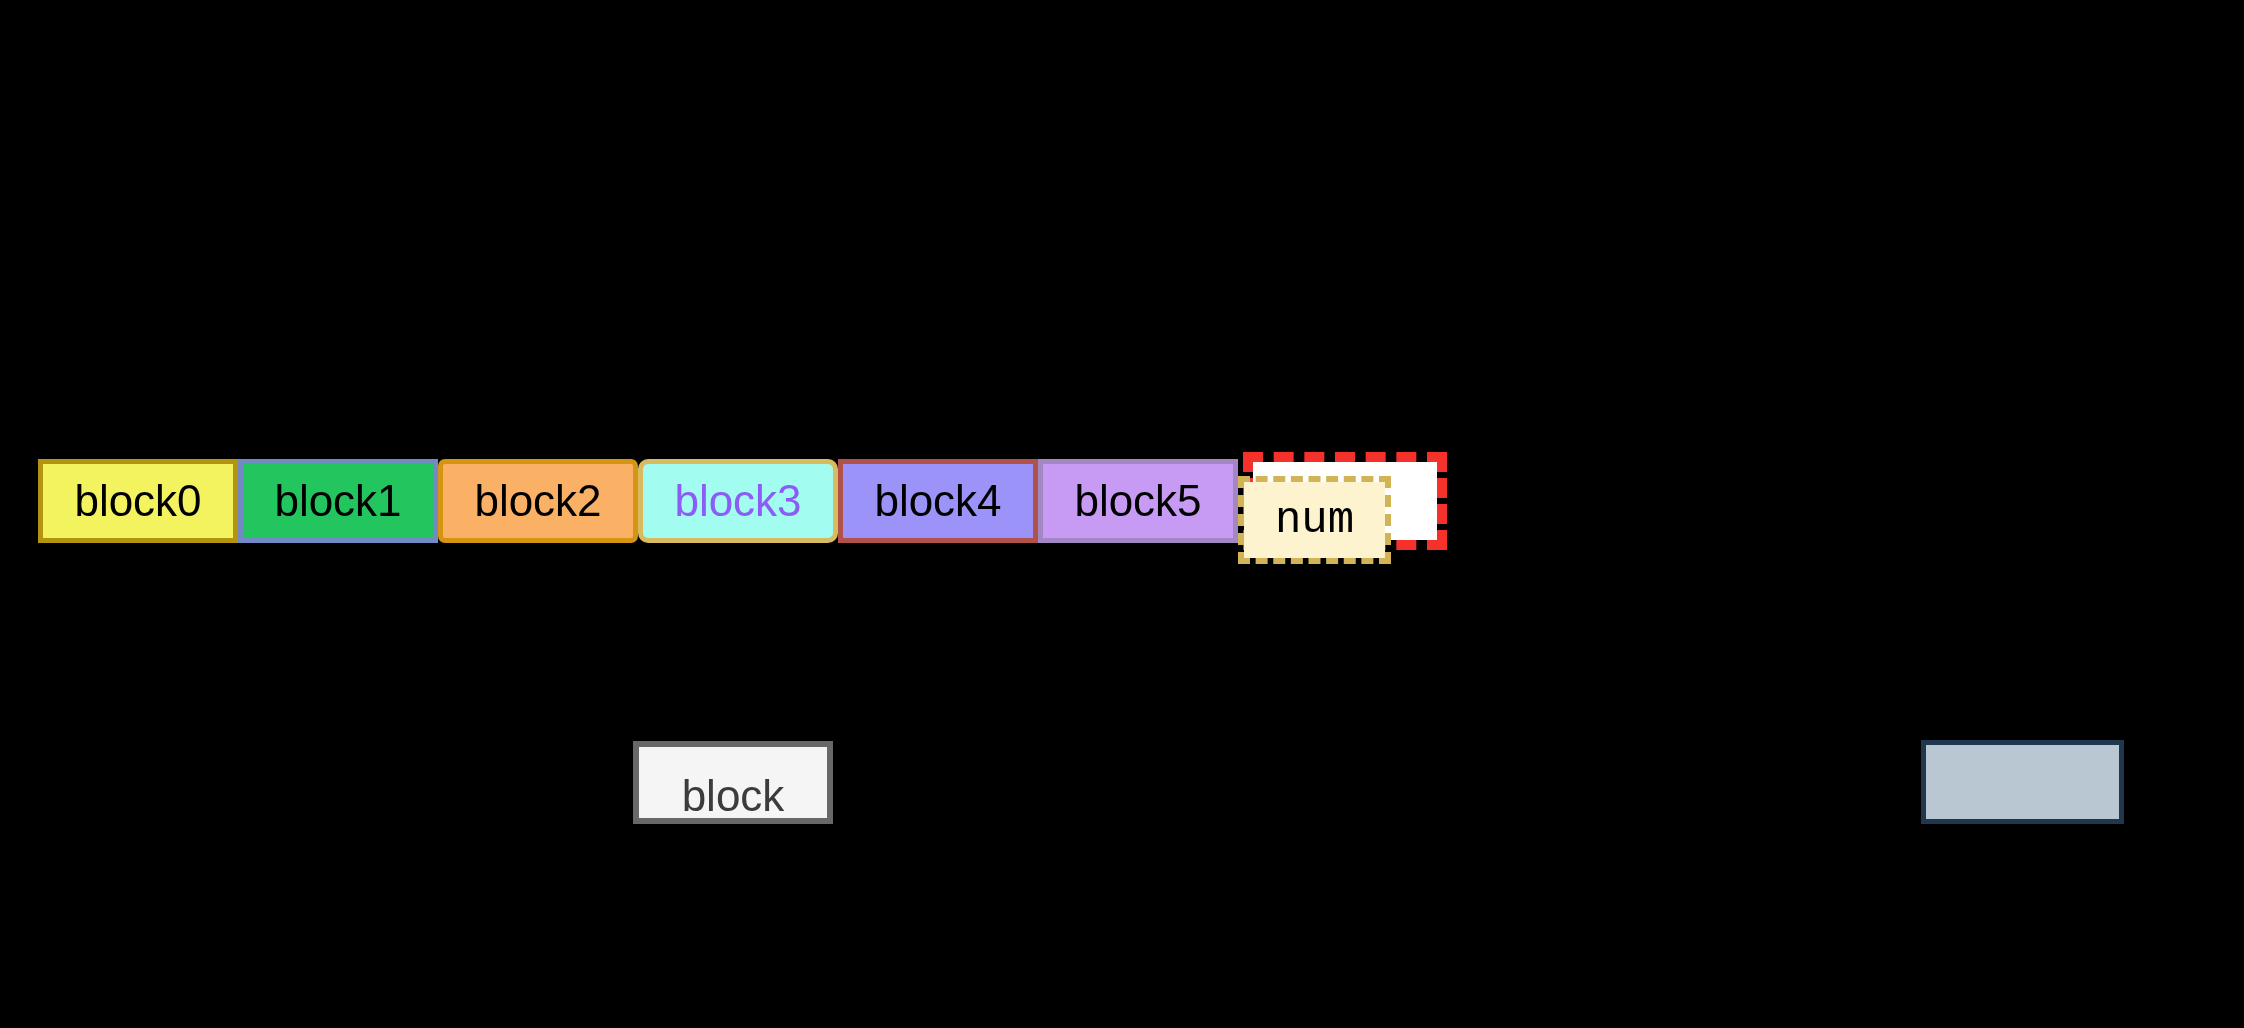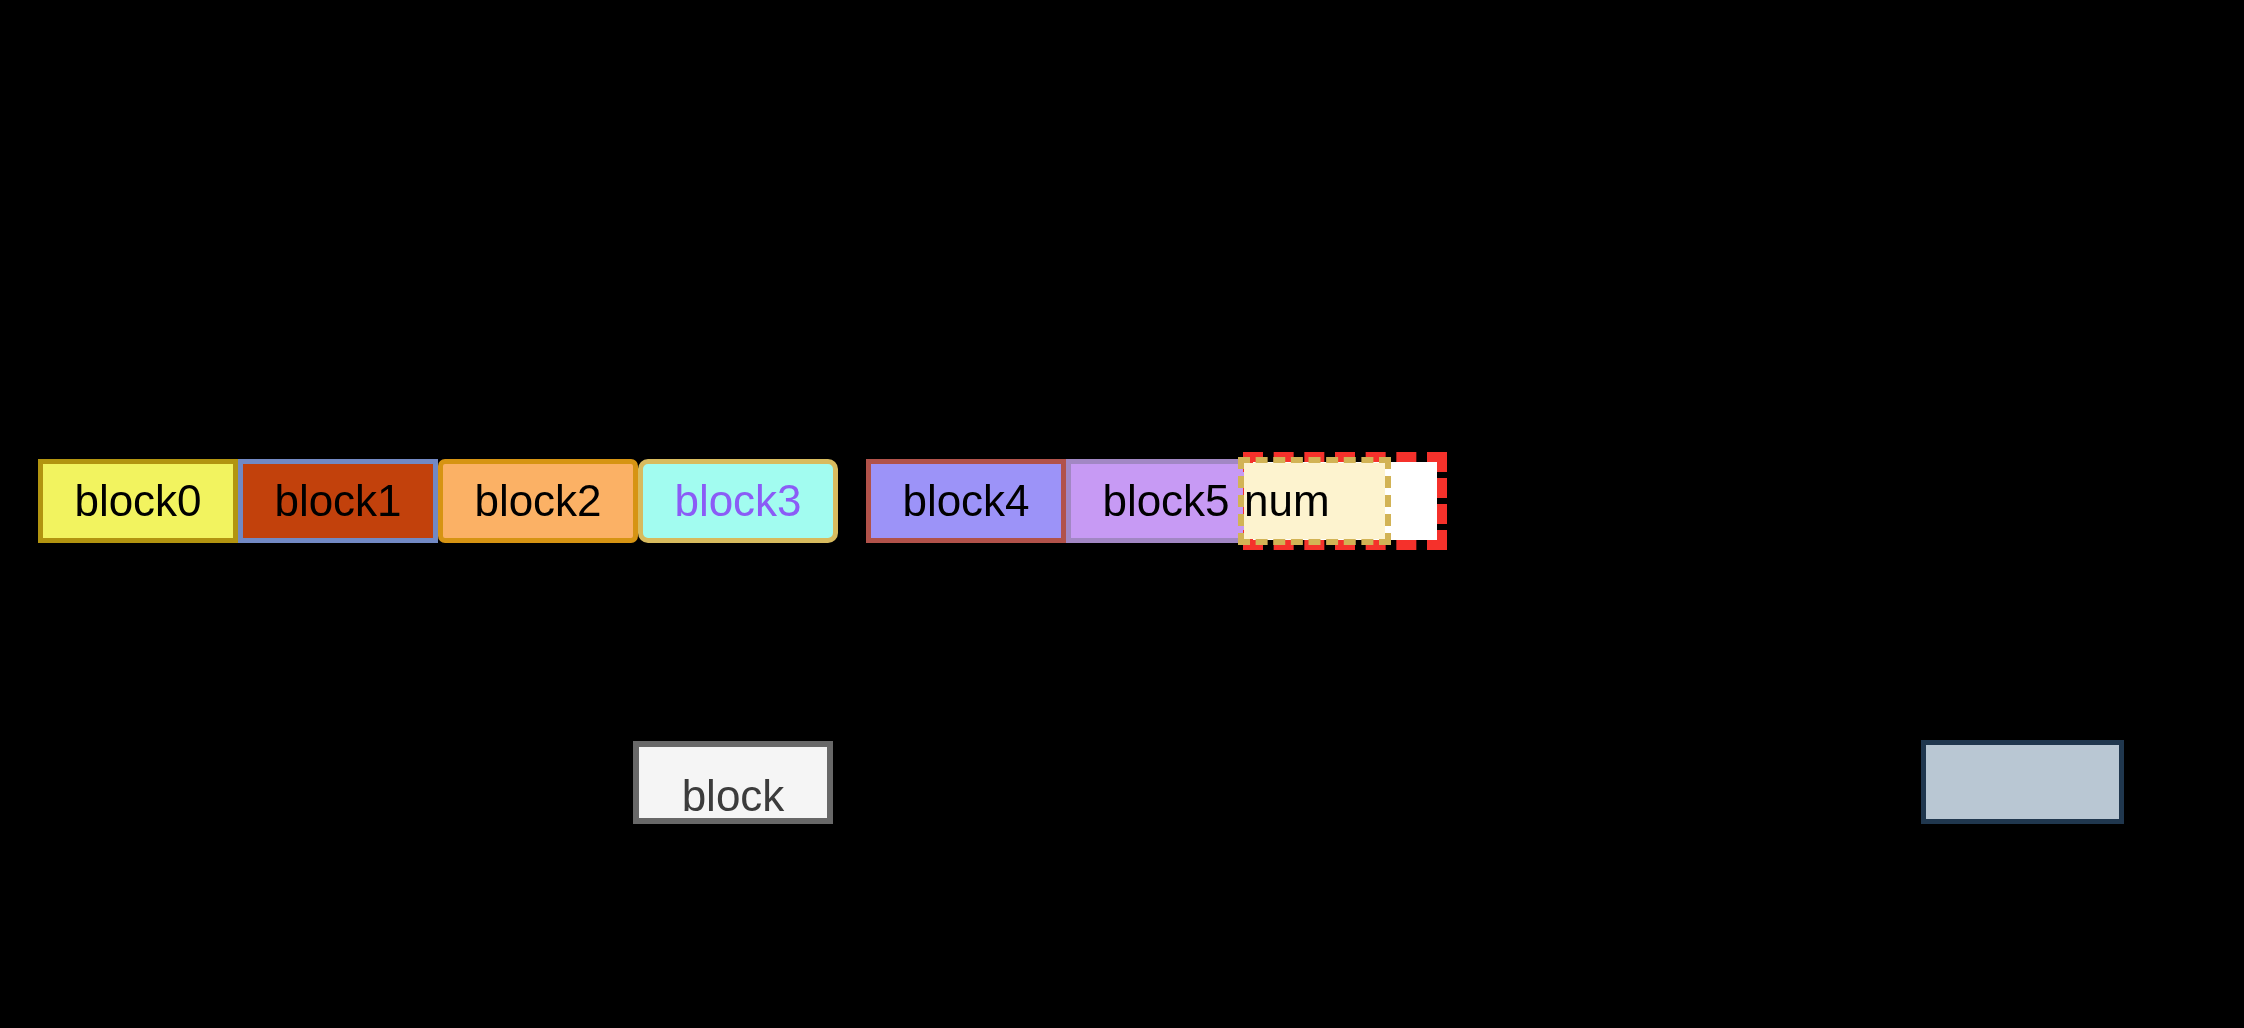--- a/index.html
+++ b/index.html
@@ -15,28 +15,29 @@
     display:flex;
   }
   .block{
     box-sizing:border-box;
     width:200px;height:84px;
     border:5px solid #000;
     display:flex;align-items:center;justify-content:center;
     font-size:44px;line-height:1;color:#000;
   }
   .num-block{
-    position:absolute;left:1238px;top:457px;
+    position:absolute;left:1238px;top:476px;
     width:153px;height:88px;
     box-sizing:border-box;
     border:6px dashed #d2b355;
     background-clip:padding-box;
-    display:flex;align-items:center;justify-content:flex-start;
+    display:flex;align-items:center;justify-content:center;
     font-size:44px;line-height:1;color:#000;
     z-index:3;
+    font-family:Liberation Mono, monospace;
   }
   .highlight-rect{
     position:absolute;left:1243px;top:452px;
     width:204px;height:98px;
     box-sizing:border-box;
     border:10px dashed #f5312b;
     background-clip:padding-box;
     z-index:2;
   }
   .legend-box{
@@ -56,30 +57,30 @@
 </style>
 </head>
 <body>
 
 <div class="canvas">
 
   <div class="row">
       <div class="block" style="background-color: rgb(242, 243, 95); border-color: rgb(178, 148, 16); color: rgb(0, 0, 0); justify-content: center;">
         <span>block0</span>
       </div>
-      <div class="block" style="background-color: #c2410c; border-color: rgb(114, 137, 196); color: rgb(0, 0, 0);">
+      <div class="block" style="background-color: #22c55e; border-color: rgb(114, 137, 196); color: rgb(0, 0, 0);">
         <span>block1</span>
       </div>
       <div class="block" style="background-color: rgb(251, 177, 101); border-color: rgb(214, 148, 19); color: rgb(0, 0, 0); border-radius: 7px;">
         <span>block2</span>
       </div>
       <div class="block" style="background-color: rgb(162, 252, 240); border-color: rgb(216, 187, 94); color: #8b5cf6; border-radius: 10px;">
         <span>block3</span>
       </div>
-      <div class="block" style="background-color: rgb(156, 147, 248); border-color: rgb(177, 82, 74); color: rgb(0, 0, 0); margin-left: 28px;">
+      <div class="block" style="background-color: rgb(156, 147, 248); border-color: rgb(177, 82, 74); color: rgb(0, 0, 0);">
         <span>block4</span>
       </div>
       <div class="block" style="background-color: rgb(199, 154, 244); border-color: rgb(162, 135, 196); color: rgb(0, 0, 0);">
         <span>block5</span>
       </div>
     </div>
 
   <div class="highlight-rect" style="background-color: rgb(255, 255, 255); border-color: rgb(245, 49, 43);"></div>
 
   <div class="num-block" style="background-color: rgb(253, 243, 207); border-color: rgb(210, 179, 85); color: rgb(0, 0, 0);">

